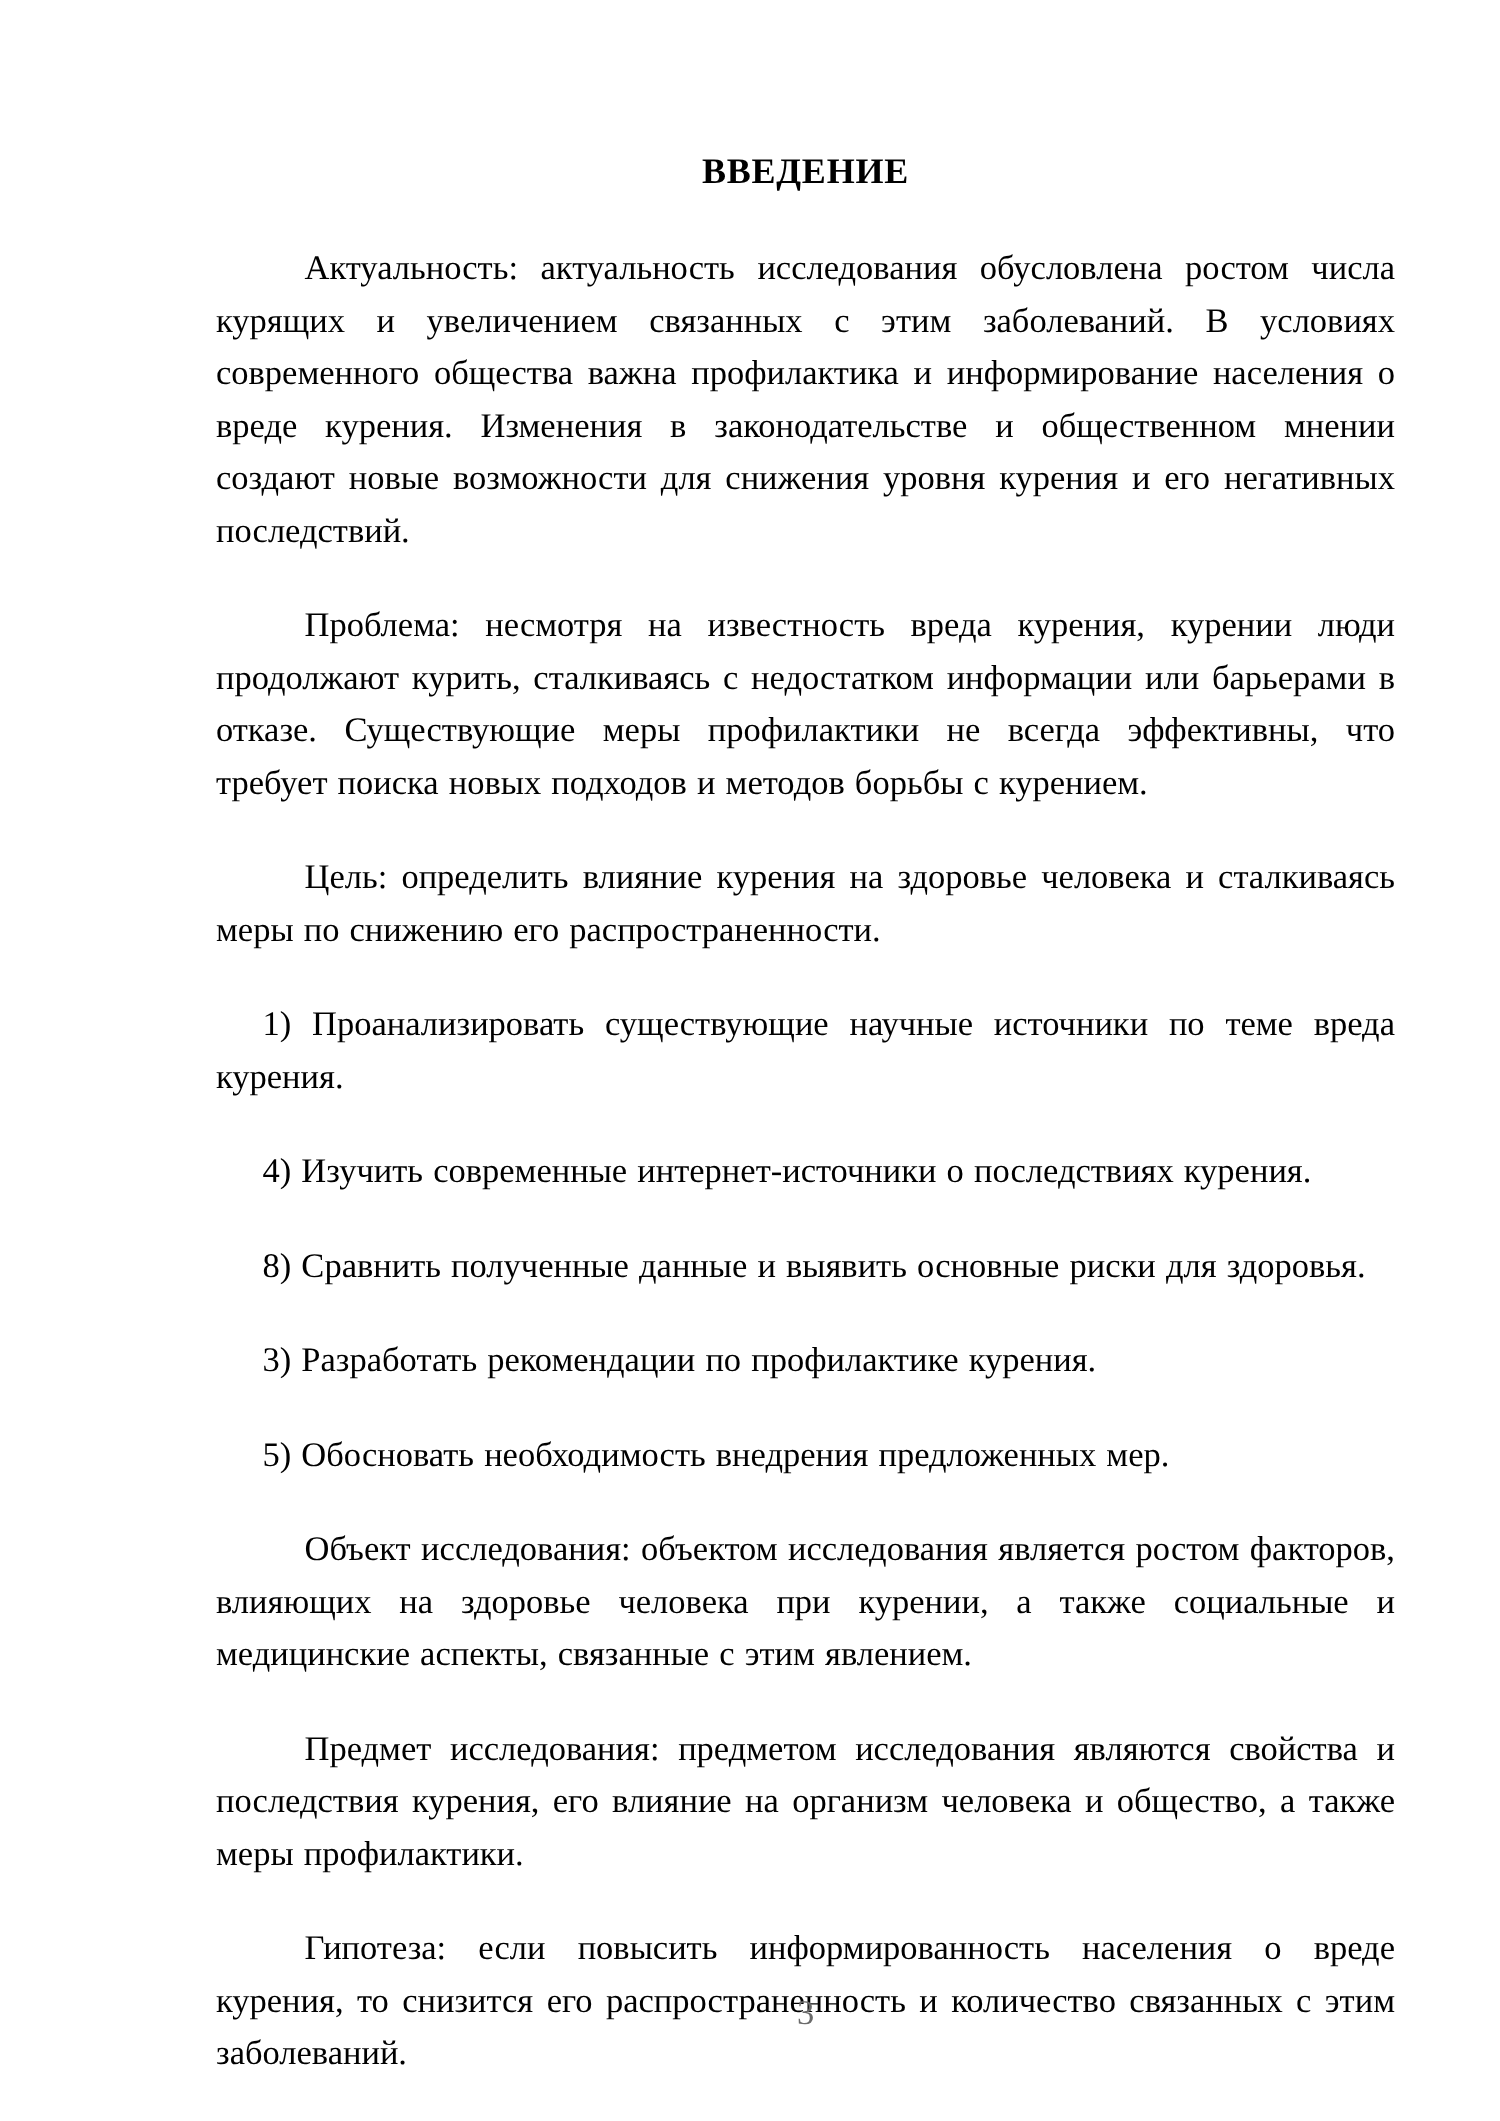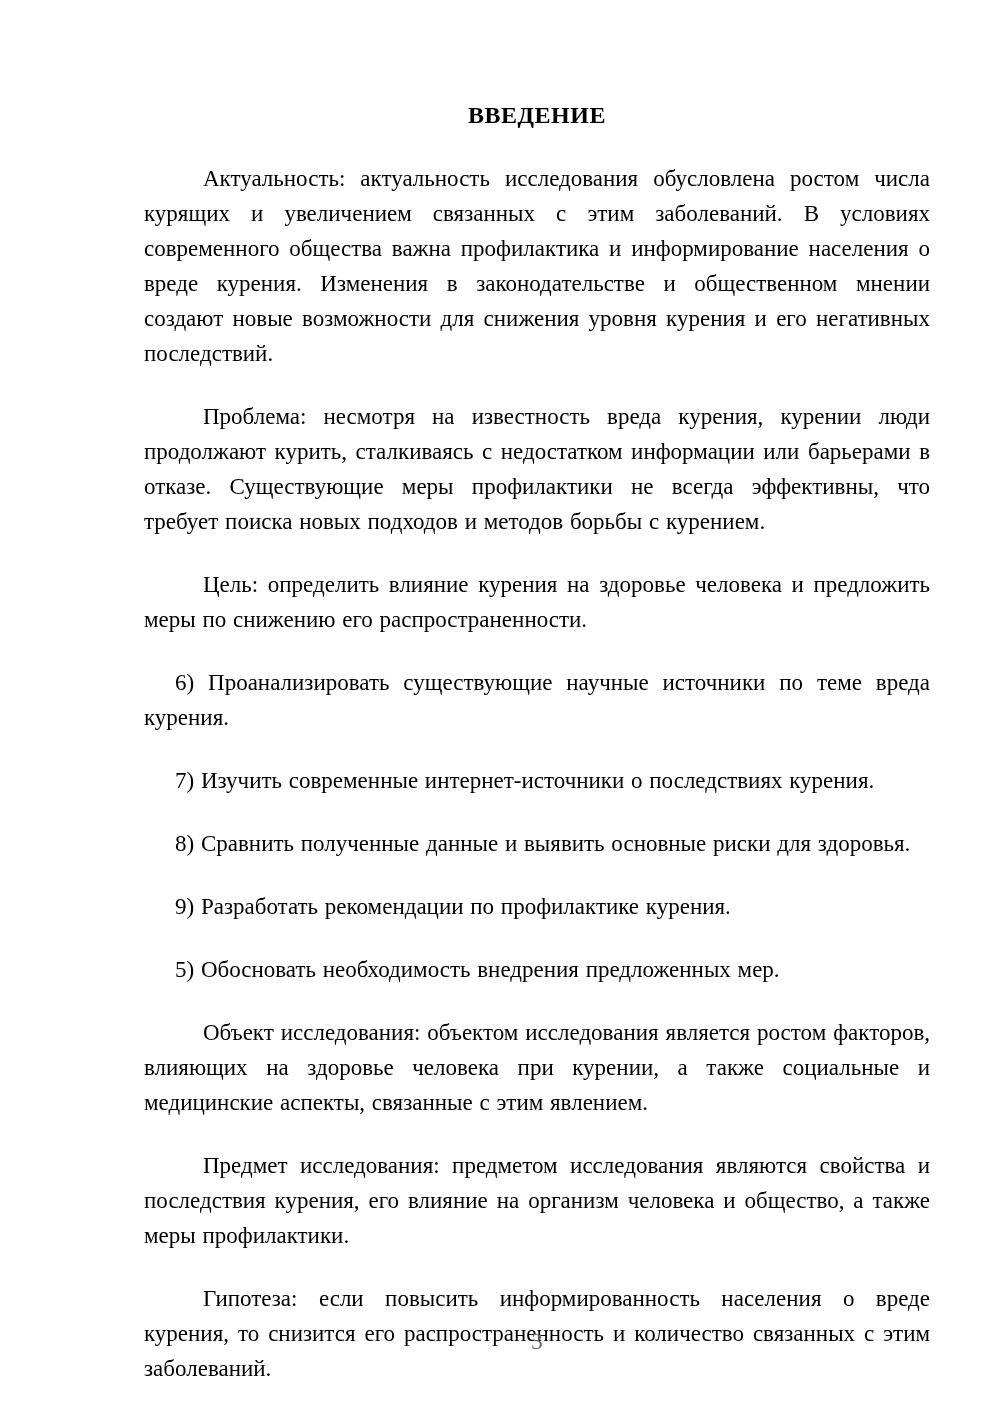--- a/index.html
+++ b/index.html
@@ -57,27 +57,27 @@
 <body>
 
 <div class="page">
   <div class="content">
     <h1 class="doc-title">ВВЕДЕНИЕ</h1>
 
     <p class="para">Актуальность: актуальность исследования обусловлена ростом числа курящих и увеличением связанных с этим заболеваний. В условиях современного общества важна профилактика и информирование населения о вреде курения. Изменения в законодательстве и общественном мнении создают новые возможности для снижения уровня курения и его негативных последствий.</p>
 
     <p class="para">Проблема: несмотря на известность вреда курения, курении люди продолжают курить, сталкиваясь с недостатком информации или барьерами в отказе. Существующие меры профилактики не всегда эффективны, что требует поиска новых подходов и методов борьбы с курением.</p>
 
-    <p class="para">Цель: определить влияние курения на здоровье человека и предложить меры по снижению его распространенности.</p>
+    <p class="para">Цель: определить влияние курения на здоровье человека и сталкиваясь меры по снижению его распространенности.</p>
 
 
-    <p class="para task">6) Проанализировать существующие научные источники по теме вреда курения.</p>
-    <p class="para task">7) Изучить современные интернет-источники о последствиях курения.</p>
+    <p class="para task">1) Проанализировать существующие научные источники по теме вреда курения.</p>
+    <p class="para task">4) Изучить современные интернет-источники о последствиях курения.</p>
     <p class="para task">8) Сравнить полученные данные и выявить основные риски для здоровья.</p>
-    <p class="para task">9) Разработать рекомендации по профилактике курения.</p>
+    <p class="para task">3) Разработать рекомендации по профилактике курения.</p>
     <p class="para task">5) Обосновать необходимость внедрения предложенных мер.</p>
 
     <p class="para">Объект исследования: объектом исследования является ростом факторов, влияющих на здоровье человека при курении, а также социальные и медицинские аспекты, связанные с этим явлением.</p>
 
     <p class="para">Предмет исследования: предметом исследования являются свойства и последствия курения, его влияние на организм человека и общество, а также меры профилактики.</p>
 
     <p class="para">Гипотеза: если повысить информированность населения о вреде курения, то снизится его распространенность и количество связанных с этим заболеваний.</p>
   </div>
 
   <div class="page-number">3</div>

